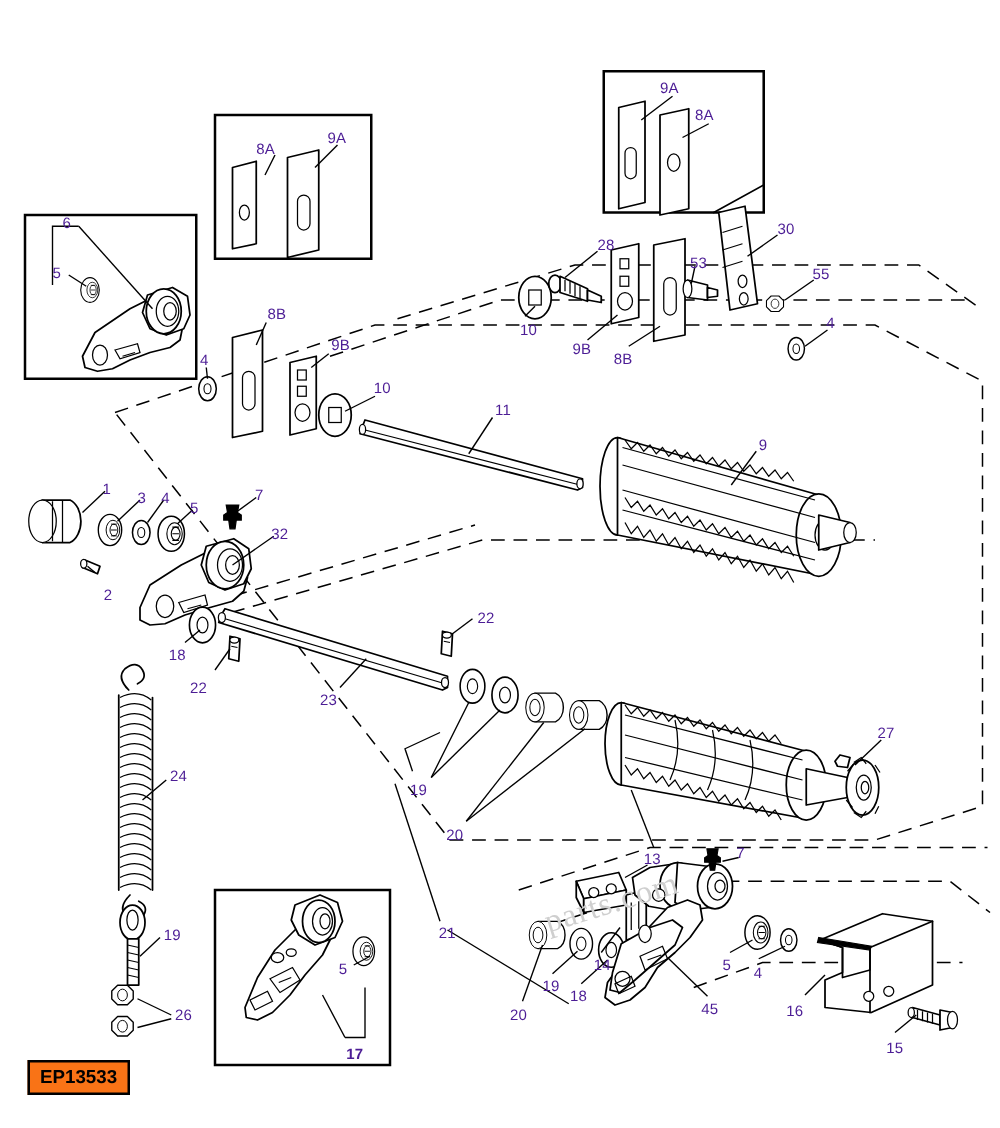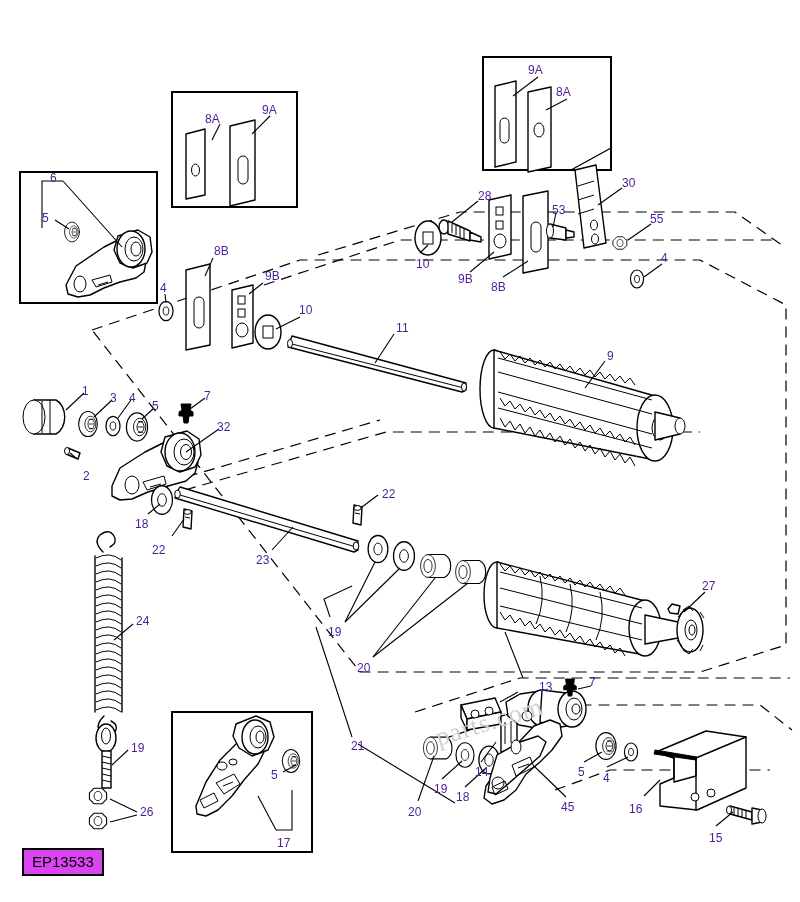--- a/index.html
+++ b/index.html
@@ -2,22 +2,22 @@
 <html><head>
 <meta charset="utf-8">
 <title>Parts Diagram EP13533</title>
 <style>
   html,body{margin:0;padding:0;background:#ffffff;}
   body{font-family:"Liberation Sans",sans-serif;}
   #stage{position:relative;width:800px;height:902px;background:#fff;overflow:hidden;}
   svg#art{position:absolute;left:0;top:0;width:800px;height:902px;}
   .lbl{position:absolute;font-family:"Liberation Sans",sans-serif;font-size:12px;color:#4c1d95;
        white-space:nowrap;line-height:1;letter-spacing:.2px;}
-  #figid{position:absolute;left:22px;top:848px;border:2px solid #000;background:#d946ef;
-         padding:3px 8px 4px 8px;font-size:15px;font-family:"Liberation Sans",sans-serif;color:#000;}
+  #figid{position:absolute;left:22px;top:848px;border:2px solid #000;background:#f97316;
+         padding:3px 8px 4px 8px;font-size:15px;font-family:"Liberation Sans",sans-serif;color:#000;font-weight:bold;}
   .wm{position:absolute;left:432px;top:724px;font-size:26px;color:#cfcfcf;
       transform:rotate(-17deg);transform-origin:left top;font-family:"Liberation Serif",serif;
       letter-spacing:1px;pointer-events:none;}
 </style>
 </head>
 <body>
 
 <div id="stage">
 
   <svg id="art" viewBox="0 0 800 902" xmlns="http://www.w3.org/2000/svg">
@@ -486,30 +486,30 @@
       <div class="lbl" style="left: 152px; top: 544px;">22</div>
       <div class="lbl" style="left: 382px; top: 488px;">22</div>
       <div class="lbl" style="left: 256px; top: 554px;">23</div>
       <div class="lbl" style="left: 328px; top: 626px;">19</div>
       <div class="lbl" style="left: 357px; top: 662px;">20</div>
       <div class="lbl" style="left: 351px; top: 740px;">21</div>
       <div class="lbl" style="left: 136px; top: 615px;">24</div>
       <div class="lbl" style="left: 131px; top: 742px;">19</div>
       <div class="lbl" style="left: 140px; top: 806px;">26</div>
       <div class="lbl" style="left: 702px; top: 580px;">27</div>
-      <div class="lbl" style="left: 539px; top: 681px;">13</div>
+      <div class="lbl" style="left: 515px; top: 681px;">13</div>
       <div class="lbl" style="left: 589px; top: 676px;">7</div>
       <div class="lbl" style="left: 475px; top: 766px;">14</div>
       <div class="lbl" style="left: 408px; top: 806px;">20</div>
       <div class="lbl" style="left: 434px; top: 783px;">19</div>
       <div class="lbl" style="left: 456px; top: 791px;">18</div>
       <div class="lbl" style="left: 561px; top: 801px;">45</div>
       <div class="lbl" style="left: 578px; top: 766px;">5</div>
       <div class="lbl" style="left: 603px; top: 772px;">4</div>
       <div class="lbl" style="left: 629px; top: 803px;">16</div>
       <div class="lbl" style="left: 709px; top: 832px;">15</div>
-      <div class="lbl" style="left: 277px; top: 837px;">17</div>
+      <div class="lbl" style="left: 277px; top: 837px; font-weight: bold;">17</div>
       <div class="lbl" style="left: 271px; top: 769px;">5</div>
     </div>
 
   <div id="figid">EP13533</div>
 
 </div>
 
 </body></html>

